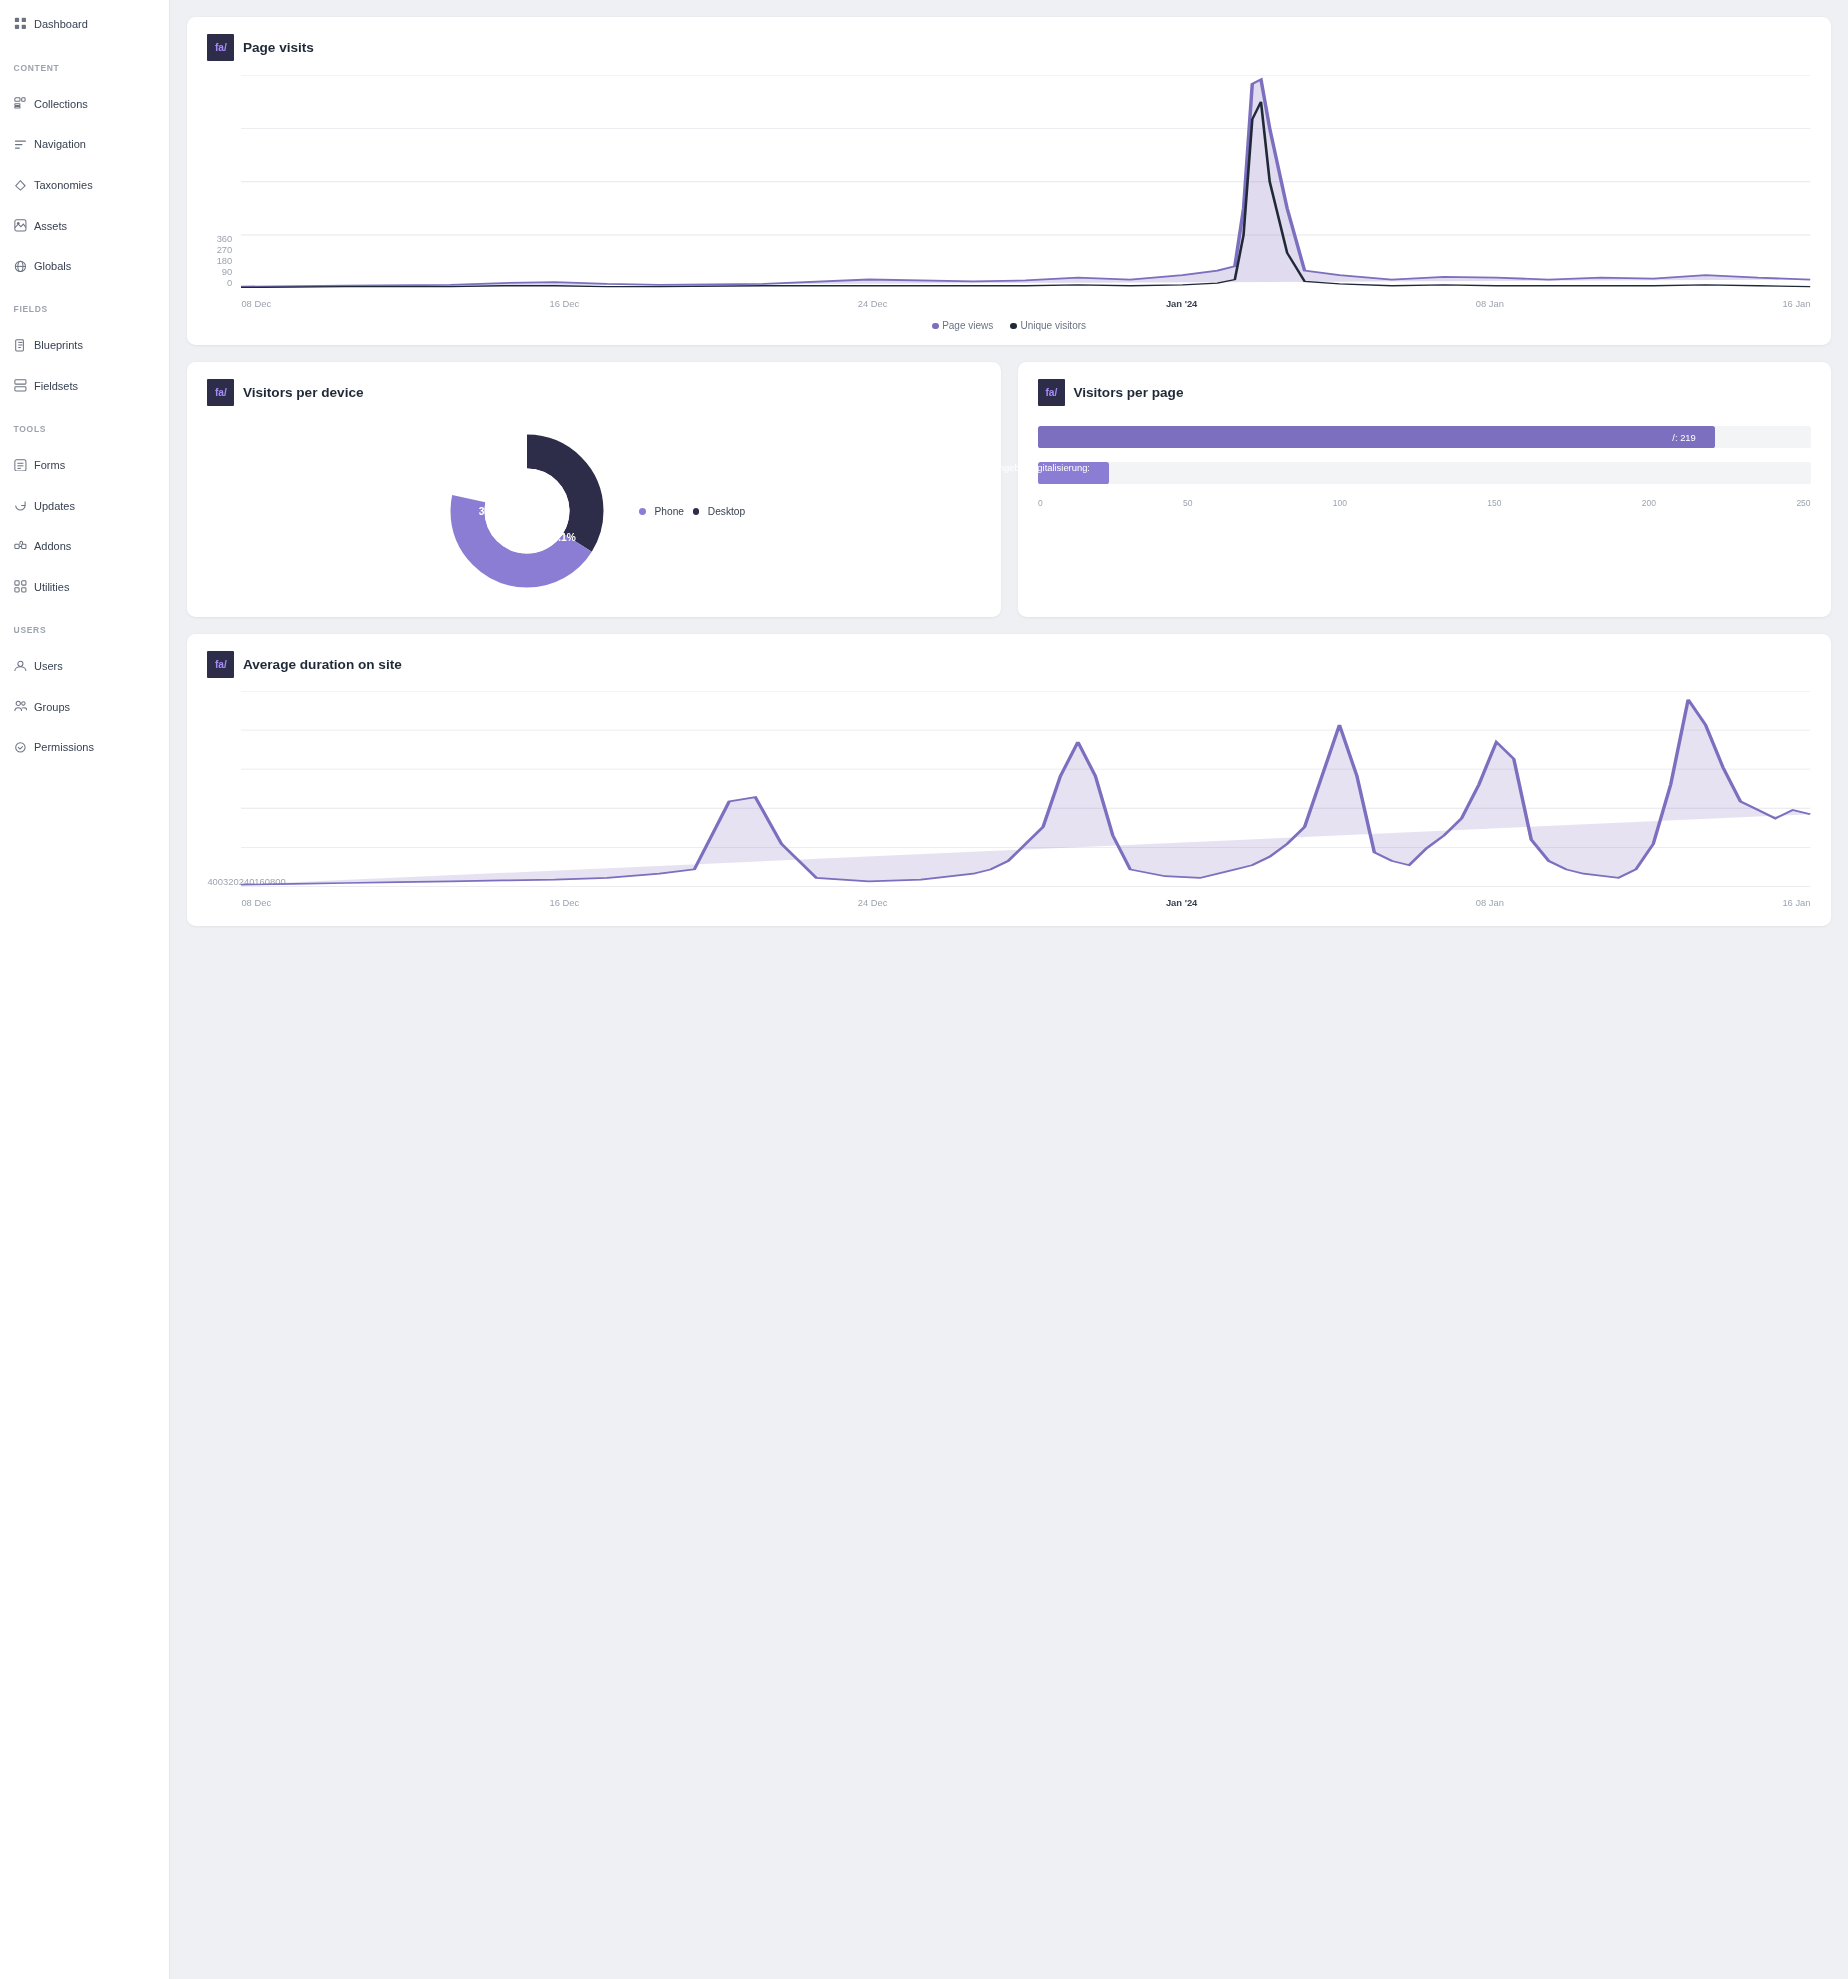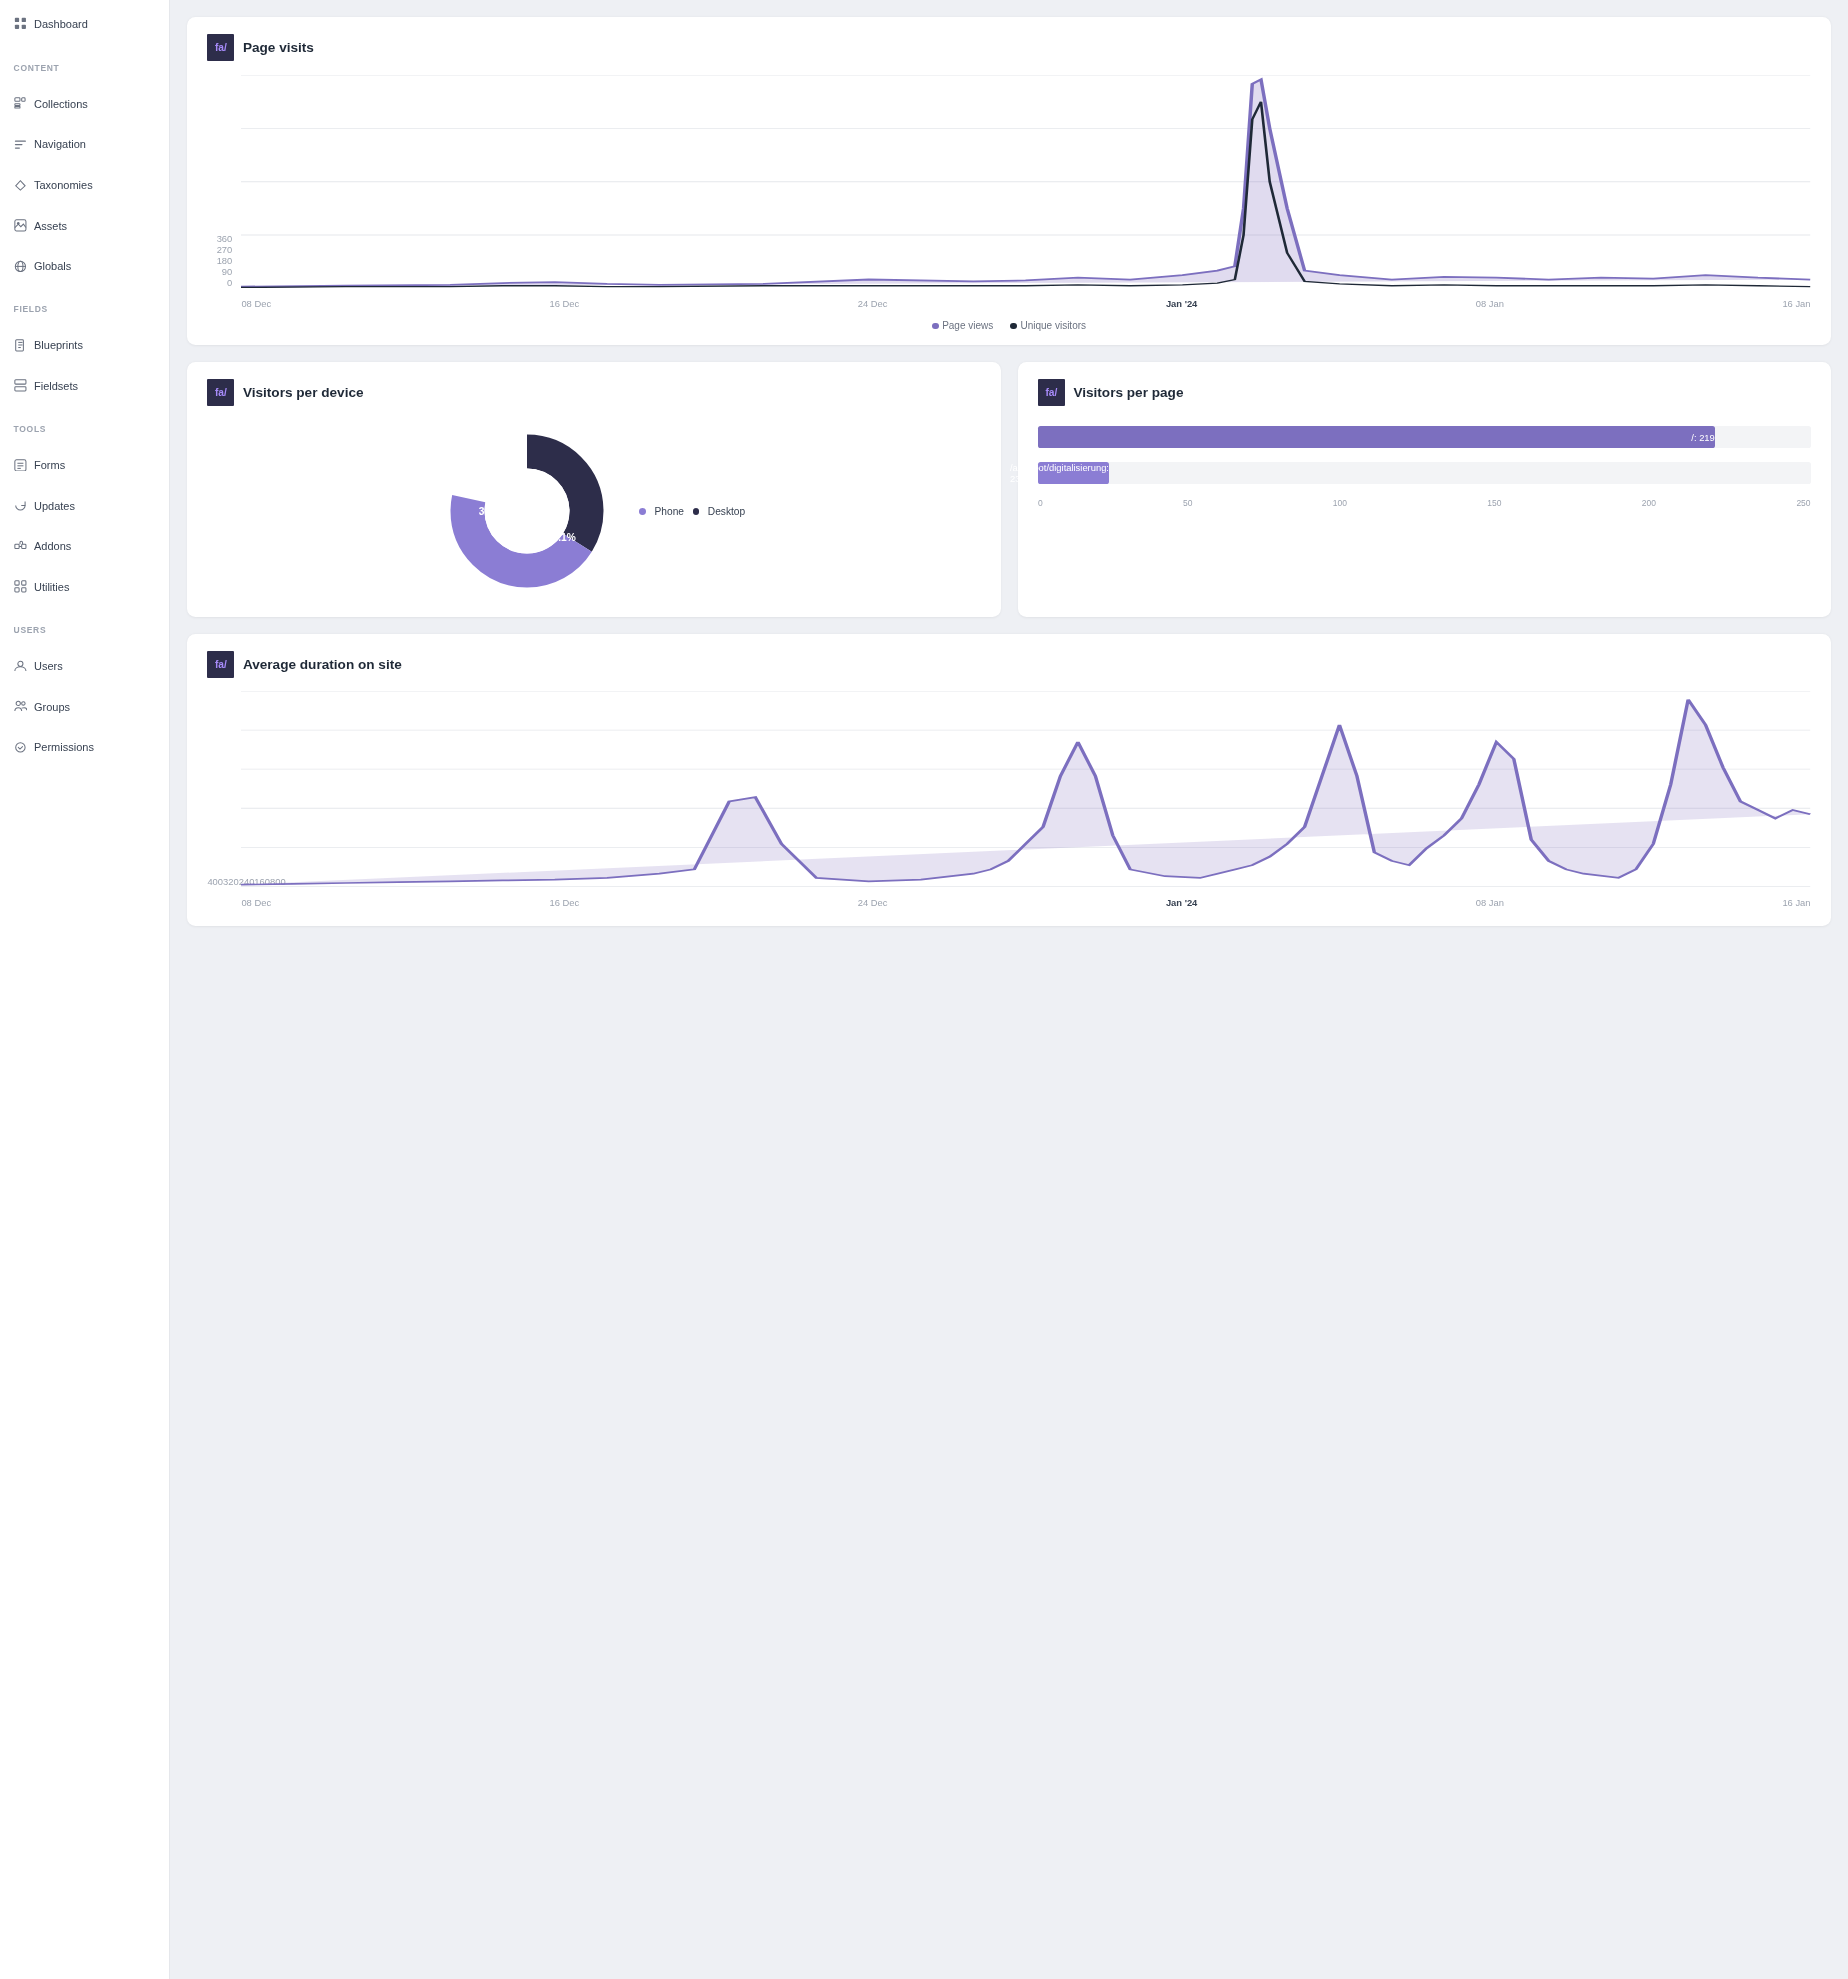--- a/index.html
+++ b/index.html
@@ -206,21 +206,21 @@
       border-radius: 2.6px;
       height: 22px;
       position: relative;
     }
     .bar-fill {
       height: 100%;
       border-radius: 2.6px;
       background: #7c6fbf;
       display: flex;
       align-items: center;
-      padding-right: 0;
+      padding-right: 19px;
       justify-content: flex-end;
     }
     .bar-fill span {
       font-size: 9.4px;
       color: #fff;
       font-weight: 500;
     }
     .bar-x-axis {
       display: flex;
       justify-content: space-between;

